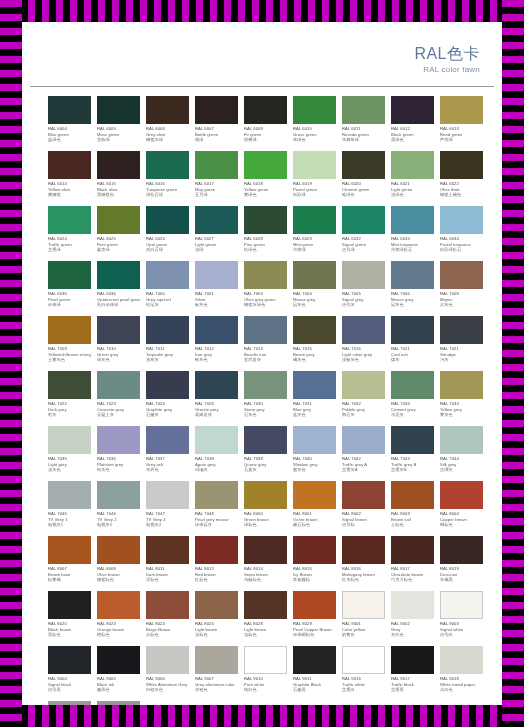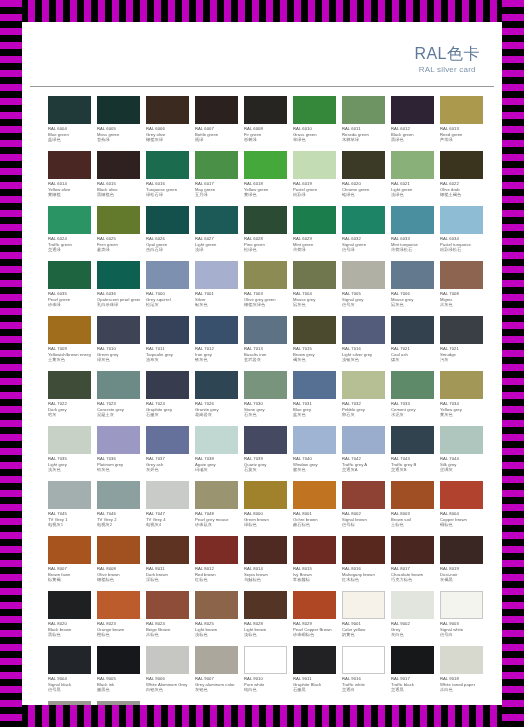--- a/index.html
+++ b/index.html
@@ -60,21 +60,21 @@
     height: 683px;
     background: #ffffff;
     overflow: hidden;
   }
 
   
   #header {
     position: absolute;
     right: 22px;
     top: 22px;
-    text-align: center;
+    text-align: right;
   }
   #header-title-cn {
     font-size: 16px;
     color: #5f7a99;
     letter-spacing: 0.5px;
     line-height: 19px;
     white-space: nowrap;
   }
   #header-title-en {
     font-size: 8px;
@@ -141,21 +141,21 @@
   <div class="frame-bar horizontal" id="frame-top"></div>
   <div class="frame-bar horizontal" id="frame-bottom"></div>
   <div class="frame-bar vertical" id="frame-left"></div>
   <div class="frame-bar vertical" id="frame-right"></div>
 </div>
 
 <div id="sheet">
 
   <div id="header">
     <div id="header-title-cn">RAL色卡</div>
-    <div id="header-title-en">RAL silver card</div>
+    <div id="header-title-en">RAL color fawn</div>
   </div>
 
   <div id="header-rule"></div>
 
   <div id="swatch-grid">
       <div class="swatch-row">
         <div class="swatch-cell">
           <div class="swatch-chip" style="background-color: rgb(31, 58, 56);"></div>
           <div class="swatch-meta">
             <span class="swatch-code">RAL 6004</span>

